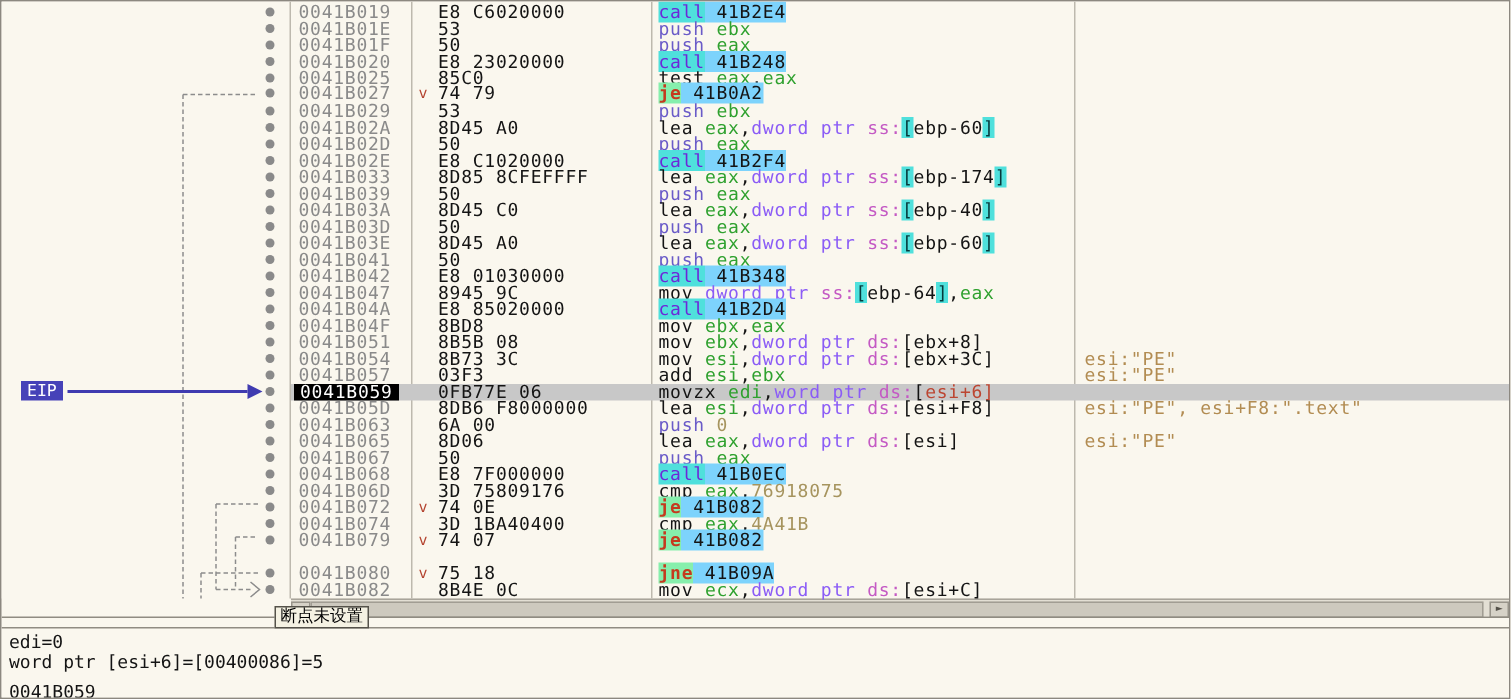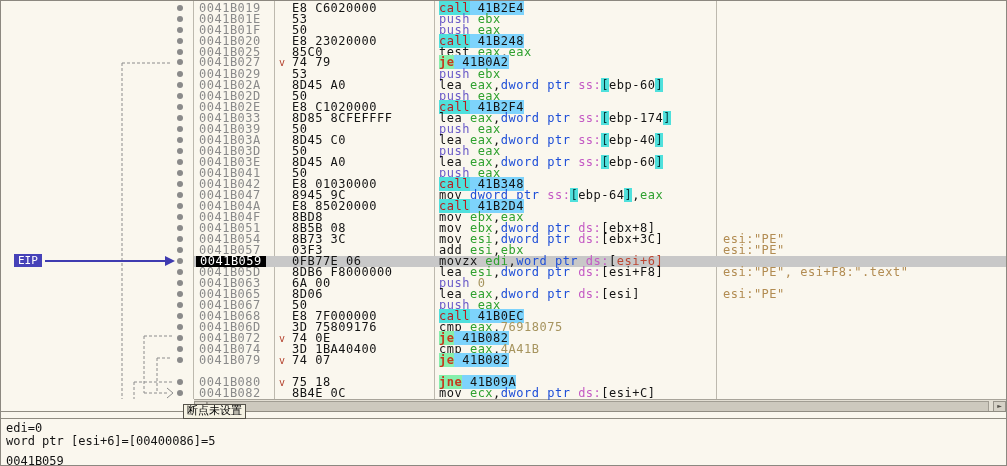--- a/index.html
+++ b/index.html
@@ -20,37 +20,37 @@
   .eipband{position:absolute;left:193px;top:0;width:812px;height:11px;background:#C8C8C8;z-index:-1;}
   .dot{position:absolute;left:176px;top:2px;width:6px;height:6px;border-radius:50%;background:#8A8A8A;}
   .addr{position:absolute;left:198px;color:#8A8A8A;}
   .addr.eip{left:195px;background:#000000;color:#FFFFFF;padding:0 4px;}
   .vmark{position:absolute;left:278px;color:#B44430;font-size:10px;}
   .bytes{position:absolute;left:291px;color:#141414;}
   .instr{position:absolute;left:438px;color:#141414;}
   .comment{position:absolute;left:722px;color:#B28C52;}
   .t-p{color:#141414;} .t-m{color:#141414;}
   .t-u{color:#6A5BC8;} .t-r{color:#2FA12F;}
-  .t-n{color:#A6945E;} .t-k{color:#1d4ed8;}
+  .t-n{color:#A6945E;} .t-k{color:#8b5cf6;}
   .t-s{color:#C45AC4;} .t-h{color:#BC4632;}
-  .t-c{color:#b91c1c;background:#4FE0DC;}
+  .t-c{color:#6d28d9;background:#4FE0DC;}
   .t-t{color:#141414;background:#7dd3fc;}
   .t-j{color:#C53A1E;background:#86efac;font-weight:bold;}
   .t-b{color:#05393B;background:#4FE0DC;}
   #hscroll{position:absolute;left:193px;top:398px;width:812px;height:11px;
     background:#E3DFD4;border-top:1px solid #A8A49A;z-index:2;}
   .sbtn{position:absolute;top:1px;width:11px;height:9px;background:#D6D2C7;
     border:1px solid #98948A;font-size:6px;line-height:8px;text-align:center;color:#55524A;
     font-family:"DejaVu Sans","Liberation Sans",sans-serif;}
   .sbtn.l{left:0;} .sbtn.r{right:0;}
   .sthumb{position:absolute;left:13px;top:1px;width:780px;height:9px;background:#CDC9BE;border:1px solid #A19D93;}
   .split{position:absolute;left:0;width:1005px;height:1px;background:#908C82;z-index:2;}
   #tooltip{position:absolute;left:182px;top:403px;background:#F5F2E3;border:1px solid #55524A;
     color:#000;font-size:11px;line-height:13px;padding:0 3px;z-index:10;
-    font-family:Liberation Mono, monospace;}
+    font-family:Liberation Sans, sans-serif;}
   #status{position:absolute;left:0;top:418px;width:1005px;height:46px;background:#FAF7EE;z-index:1;}
   .sline{position:absolute;left:5px;font-size:12px;line-height:12px;color:#141414;white-space:pre;}
 </style>
 </head>
 <body>
 
 <div id="window">
 
   <div id="disasm">
     <div class="sep" style="left:192px"></div>

